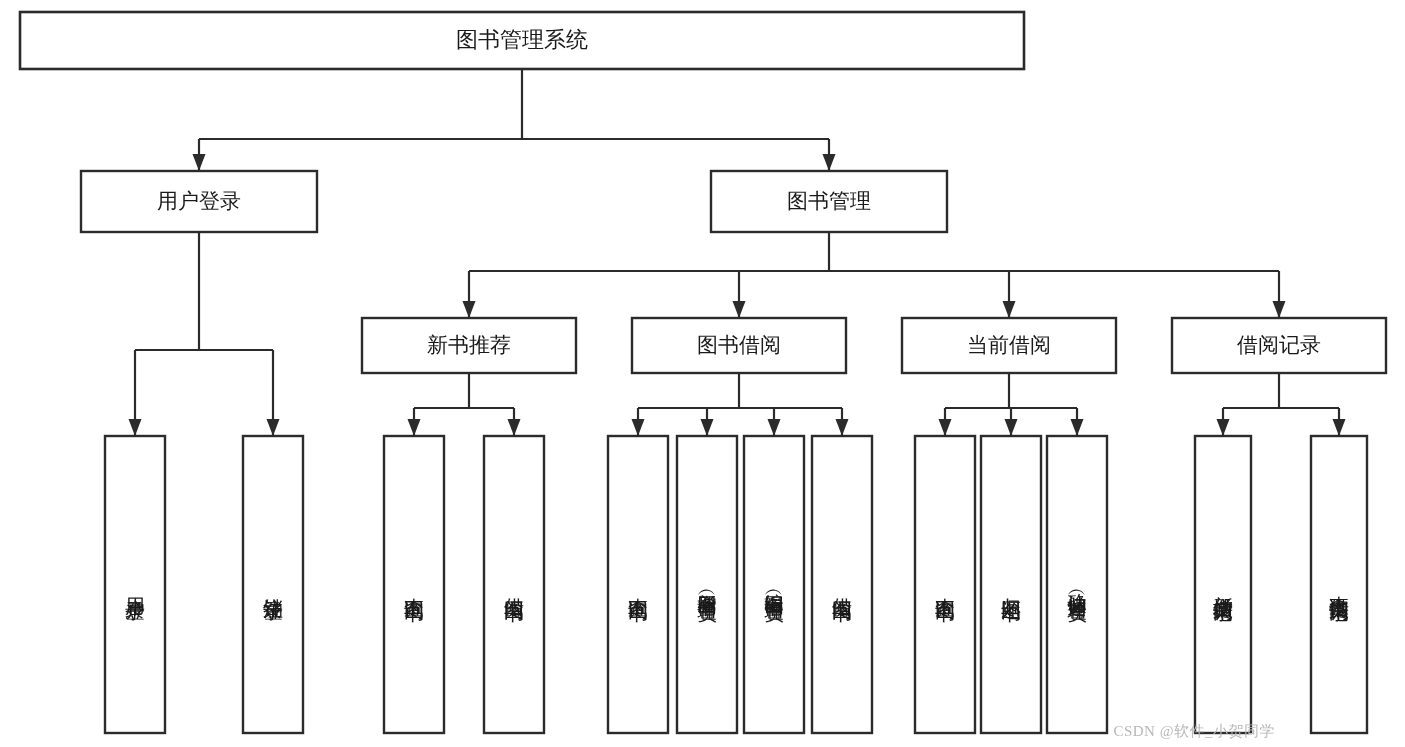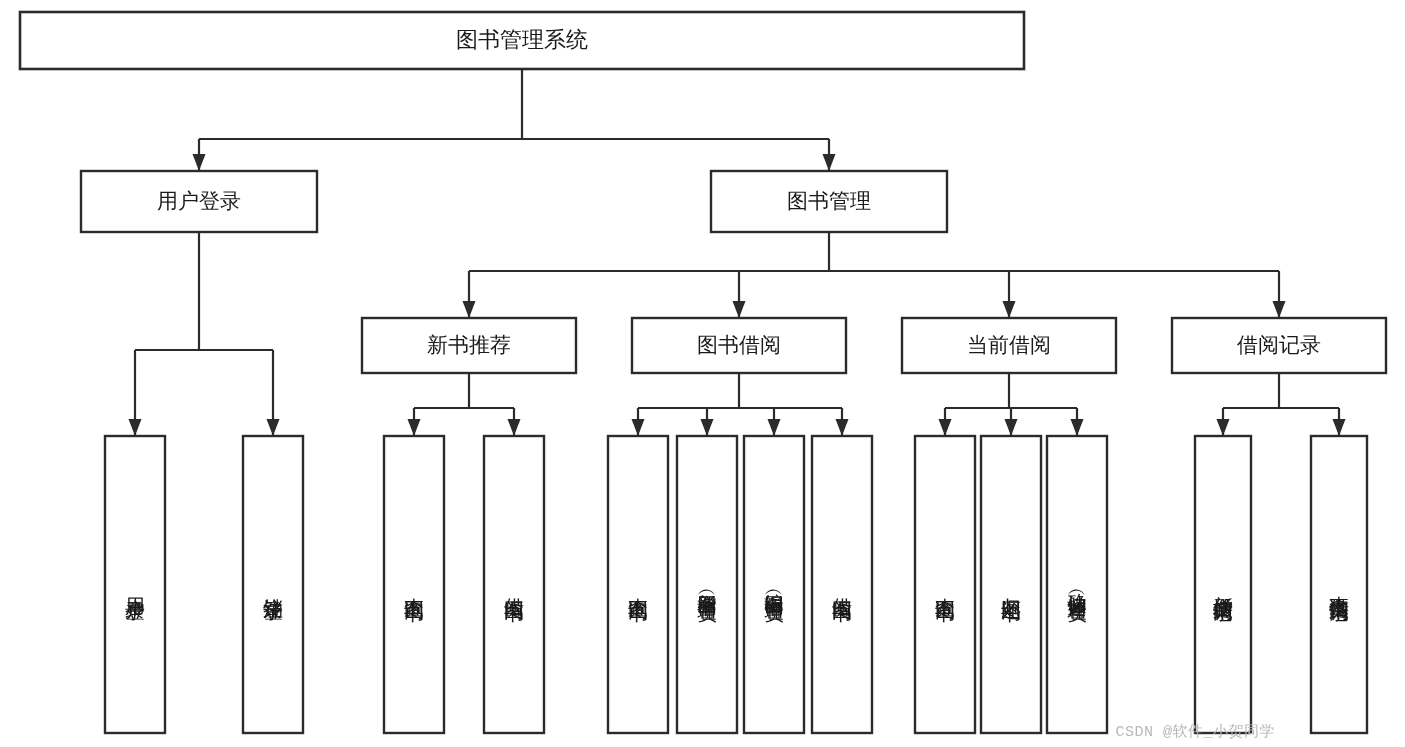--- a/index.html
+++ b/index.html
@@ -72,21 +72,21 @@
     line-height: 1.06;
     letter-spacing: 1.5px;
     color: #1a1a1a;
     white-space: nowrap;
     text-align: center;
   }
   #watermark {
     position: absolute;
     right: 14px;
     bottom: 6px;
-    font-family: Liberation Mono, monospace;
+    font-family: Liberation Serif, serif;
     font-size: 15px;
     color: #b8b8b8;
     letter-spacing: 0.5px;
     user-select: none;
   }
 </style>
 </head>
 <body>
 
 <div id="diagram-root">

